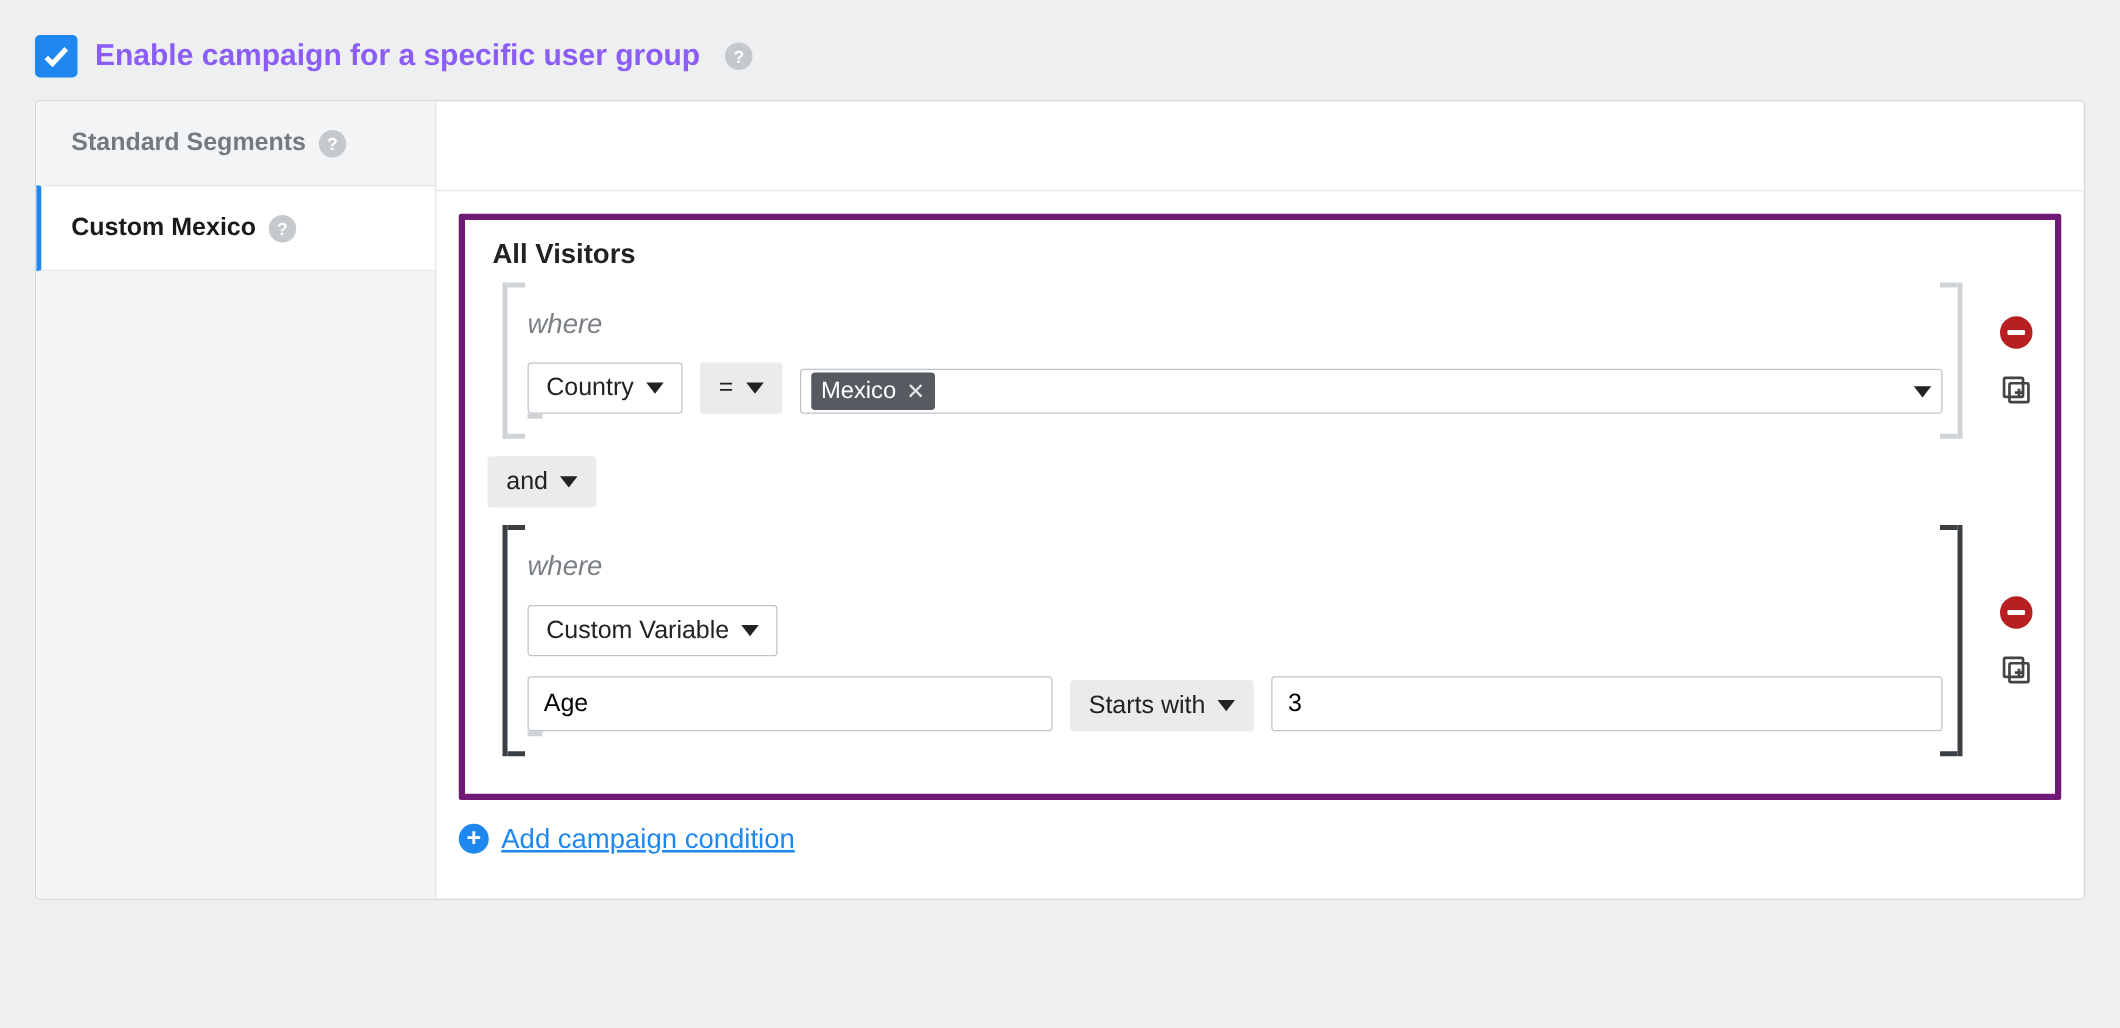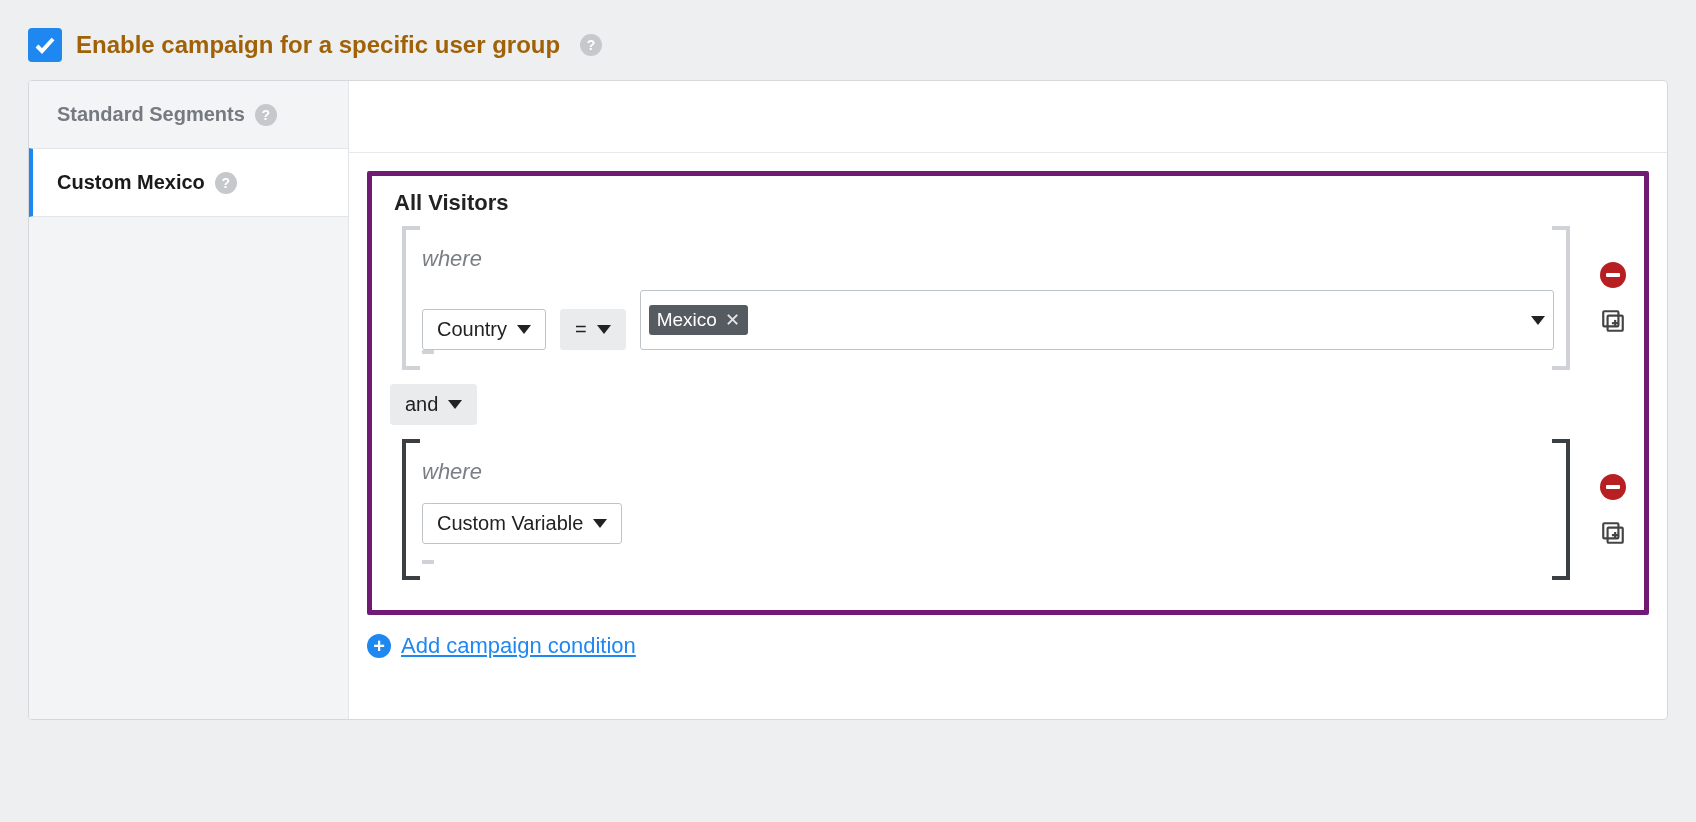--- a/index.html
+++ b/index.html
@@ -20,21 +20,21 @@
     width: 34px;
     height: 34px;
     background: #1e88f0;
     border-radius: 4px;
     display: flex;
     align-items: center;
     justify-content: center;
     cursor: pointer;
   }
   .checkbox svg { width: 24px; height: 24px; stroke: #fff; stroke-width: 4; fill: none; }
-  .header-label { font-size: 24px; font-weight: 700; color: #a16207; }
+  .header-label { font-size: 24px; font-weight: 700; color: #8b5cf6; }
   .help-icon {
     width: 22px; height: 22px;
     background: #c6c9cc;
     border-radius: 50%;
     display: inline-flex;
     align-items: center;
     justify-content: center;
     color: #fff;
     font-size: 14px;
     font-weight: 700;
@@ -136,21 +136,21 @@
   }
 
   .chip-field {
     display: flex;
     align-items: center;
     border: 1px solid #bfc4c9;
     border-radius: 3px;
     padding: 4px 8px;
     flex: 1;
     min-width: 400px;
-    height: 60px;
+    height: 36px;
     cursor: text;
     background:#fff;
   }
   .chip {
     display: inline-flex;
     align-items: center;
     background: #555b61;
     color: #fff;
     border-radius: 3px;
     padding: 4px 8px;
@@ -294,20 +294,28 @@
             <span class="tick-tr" style="background:#3a3f44"></span>
             <span class="tick-bl" style="background:#3a3f44"></span>
             <span class="tick-br" style="background:#3a3f44"></span>
           <div class="where-label">where</div>
           <div class="row" style="margin-bottom:16px;">
             <div class="dropdown">
               <span>Custom Variable</span>
               <span class="caret"></span>
             </div>
           </div>
+          <div class="row">
+            <input class="text-input wide" value="Age" style="">
+            <div class="dropdown gray">
+              <span>Starts with</span>
+              <span class="caret"></span>
+            </div>
+            <input class="text-input flex" value="3" style="">
+          </div>
         </div>
         <div class="side-actions">
           <div class="btn-delete"></div>
           <div class="btn-dup">
             <svg viewBox="0 0 24 24">
                 <rect x="3" y="3" width="14" height="14" rx="1"></rect>
                 <rect x="7" y="7" width="14" height="14" rx="1"></rect>
                 <line x1="14" y1="11" x2="14" y2="17"></line>
                 <line x1="11" y1="14" x2="17" y2="14"></line>
               </svg>

